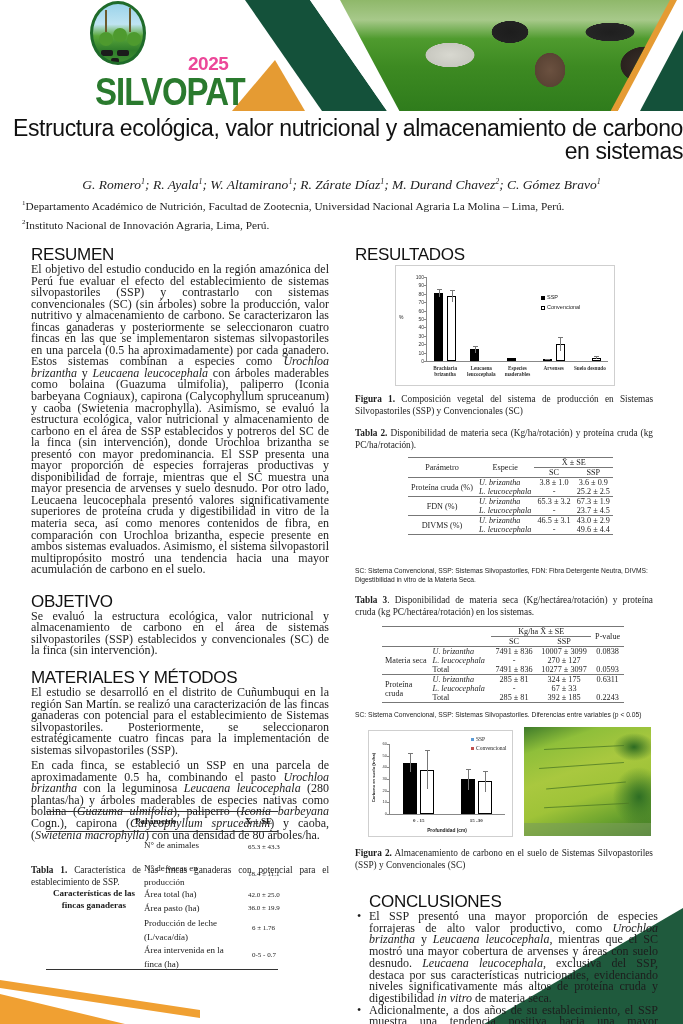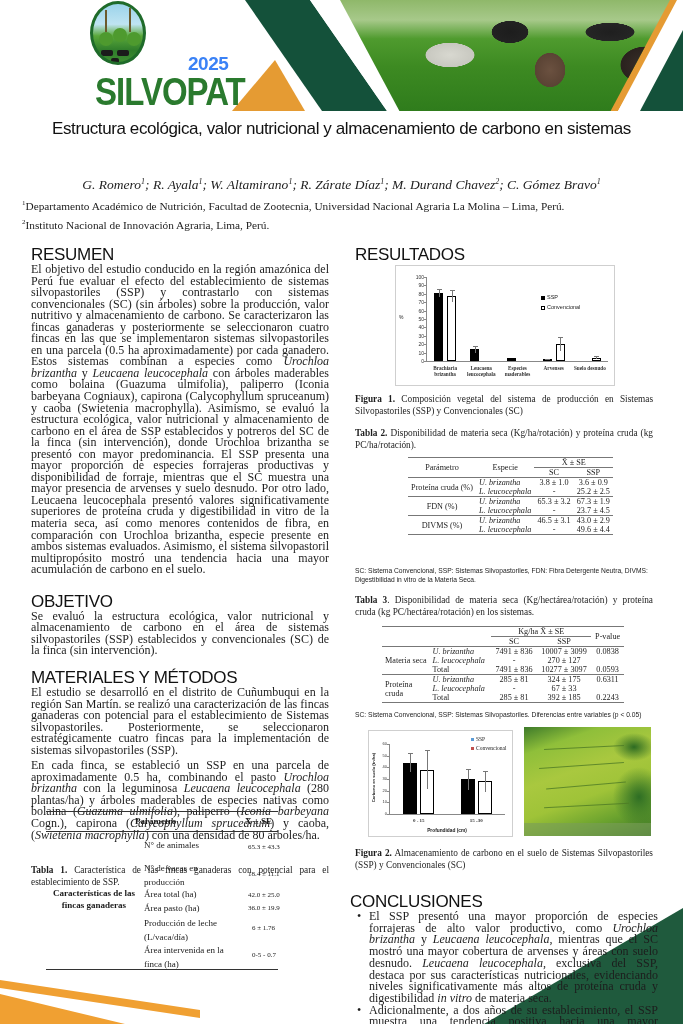--- a/index.html
+++ b/index.html
@@ -7,38 +7,38 @@
   body { position: relative; font-family: "Liberation Serif", serif; color: #1a1a1a; }
 
   
   .banner { position: absolute; left: 0; top: 0; width: 683px; height: 111px; overflow: hidden; background: #fff; }
   .logo-wrap { position: absolute; left: 40px; top: 0; width: 120px; height: 110px; }
   .logo-oval { position: absolute; left: 50px; top: 1px; width: 56px; height: 64px; border-radius: 50%;
     border: 3px solid #1f6b2a; overflow: hidden;
     background: linear-gradient(to bottom, #9bd3ea 0%, #bfe4f2 35%, #5aa83a 55%, #2f7d2b 80%, #3e8d32 100%); }
   .logo-oval .tree { position: absolute; width: 14px; height: 14px; border-radius: 50%; background: #4e9a2e; }
   .logo-oval .cow { position: absolute; height: 6px; background: #1b1b1b; border-radius: 2px; }
-  .logo-year { position: absolute; left: 148px; top: 53px; font-family: "Liberation Sans", sans-serif; font-weight: bold; font-size: 19px; color: #3b82f6; letter-spacing: -0.5px; }
+  .logo-year { position: absolute; left: 148px; top: 53px; font-family: "Liberation Sans", sans-serif; font-weight: bold; font-size: 19px; color: #ec4899; letter-spacing: -0.5px; }
   .logo-name { position: absolute; left: 55px; top: 70px; font-family: "Liberation Sans", sans-serif; font-weight: bold; font-size: 33px; color: #2a7a2e; letter-spacing: -1px; transform: scaleY(1.15); transform-origin: top left; }
 
   .photo { position: absolute; left: 340px; top: 0; width: 330px; height: 111px;
     background:
       radial-gradient(ellipse 40px 20px at 110px 55px, #d8d8d0 0%, #c8c8c0 60%, transparent 62%),
       radial-gradient(ellipse 25px 28px at 210px 70px, #6b5140 0%, #5a4334 60%, transparent 62%),
       radial-gradient(ellipse 40px 30px at 305px 65px, #3a302a 0%, #2a221e 60%, transparent 62%),
       radial-gradient(ellipse 30px 18px at 170px 32px, #1d1d1d 0%, #222 60%, transparent 62%),
       radial-gradient(ellipse 40px 15px at 270px 32px, #1f1f1f 0%, #252525 60%, transparent 62%),
       linear-gradient(to bottom, #8fb86a 0%, #a7c98a 18%, #4f9b2e 35%, #3d8a22 60%, #2f7c1c 100%);
     clip-path: polygon(0 0, 100% 0, 82% 100%, 18% 100%); }
 
   .svg-banner { position: absolute; left: 0; top: 0; }
 
   
-  .title { position: absolute; left: 0; top: 117px; width: 683px; text-align: center; font-family: "Liberation Sans", sans-serif;
-    font-size: 17px; line-height: 23px; color: #111; letter-spacing: -0.4px; }
+  .title { position: absolute; left: 0; top: 117px; width: 683px; text-align: right; font-family: "Liberation Sans", sans-serif;
+    font-size: 23px; line-height: 23px; color: #111; letter-spacing: -0.4px; }
   .authors { position: absolute; left: 0; top: 176px; width: 683px; text-align: center; font-style: italic; font-size: 13.5px; color: #222; }
   .authors sup { font-size: 8px; }
   .affil { position: absolute; left: 22px; font-size: 11.3px; color: #222; }
   .affil sup { font-size: 7px; }
 
   
   .col { position: absolute; }
   .h2 { font-family: "Liberation Sans", sans-serif; font-size: 17px; font-weight: normal; color: #111; letter-spacing: -0.3px; line-height: 18px; }
   .p { font-size: 12px; line-height: 11.55px; text-align: justify; color: #1d1d1d; }
   .p i { font-style: italic; }
@@ -385,21 +385,21 @@
   <div class="stripe" style="left:15px; top:38px; width:85px; transform:rotate(-4deg);"></div>
   <div class="stripe" style="left:22px; top:58px; width:80px; transform:rotate(-5deg);"></div>
   <div class="stripe" style="left:20px; top:78px; width:85px; transform:rotate(-3deg);"></div>
   <div style="position:absolute; left:0; top:96px; width:127px; height:13px; background:#7a9d5a; opacity:0.6;"></div>
 </div>
 
 <p class="caption" style="position:absolute; left:355px; top:848px; width:298px;">
   <b>Figura 2.</b> <span>Almacenamiento de carbono en el suelo de Sistemas Silvopastoriles (SSP) y Convencionales (SC)</span>
 </p>
 
-<div class="h2" style="position:absolute; left:350px; top:893px;">CONCLUSIONES</div>
+<div class="h2" style="position:absolute; left:369px; top:893px;">CONCLUSIONES</div>
 
 <svg style="position:absolute; left:0; top:0; z-index:0;" width="683" height="1024">
   <polygon points="683,908 683,1024 484,1024" fill="#1f5a3d"></polygon>
   <polygon points="0,980 200,1010 200,1024 0,1024" fill="#ffffff"></polygon>
   <polygon points="0,980 0,988 200,1018 200,1010" fill="#f0a032"></polygon>
   <polygon points="0,994 0,1024 125,1024" fill="#f0a032"></polygon>
 </svg>
 
 <ul class="bullet-list p" id="concl-list" style="position:absolute; left:355px; top:911px; width:303px; z-index:1; line-height:11.7px;">
   <li id="concl-0">El SSP presentó una mayor proporción de especies forrajeras de alto valor productivo, como <i>Urochloa brizantha</i> y <i>Leucaena leucocephala</i>, mientras que el SC mostró una mayor cobertura de arvenses y áreas con suelo desnudo. <i>Leucaena leucocephala</i>, exclusiva del SSP, destaca por sus características nutricionales, evidenciando niveles significativamente más altos de proteína cruda y digestibilidad <i>in vitro</i> de materia seca.</li>

